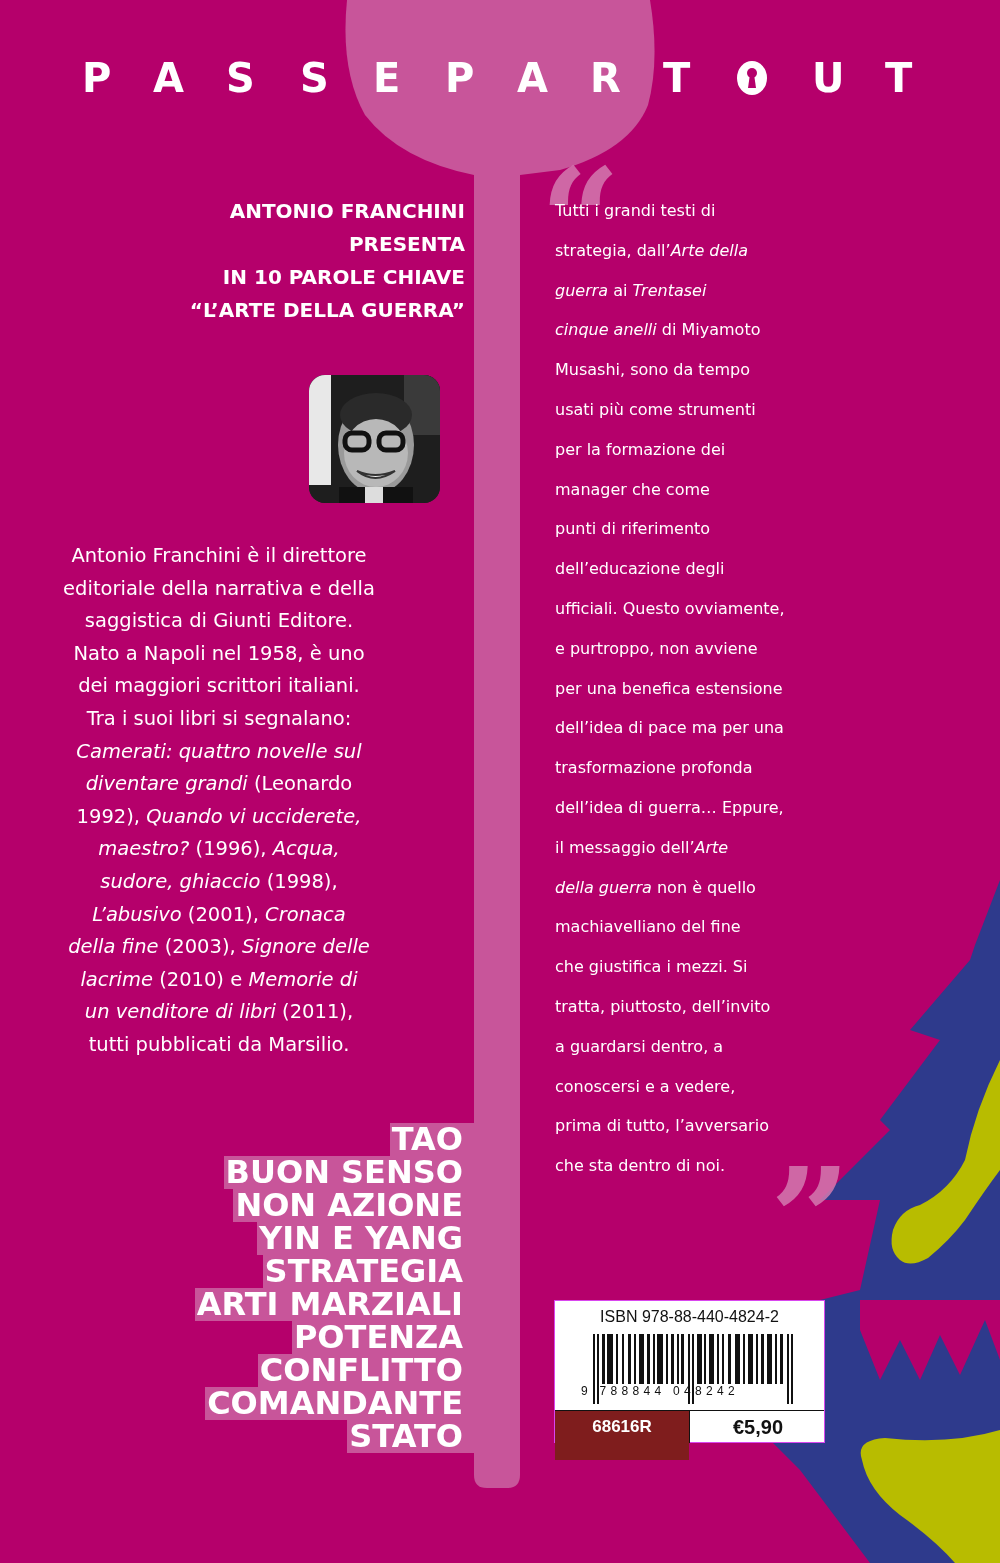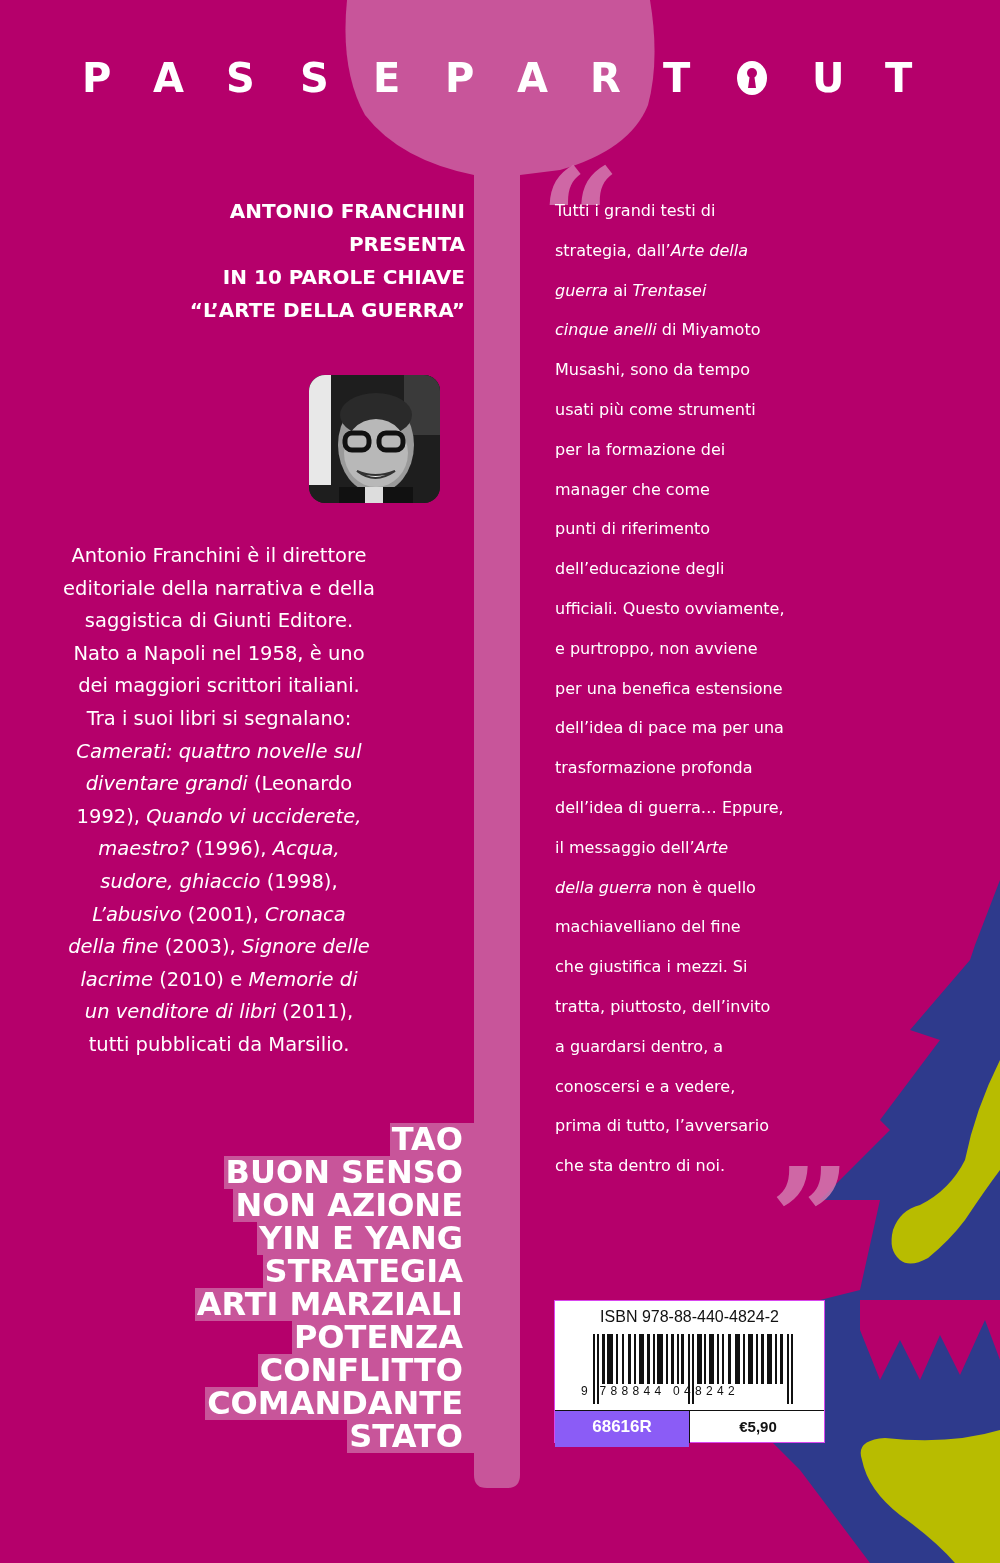--- a/index.html
+++ b/index.html
@@ -21,22 +21,22 @@
   .kw span { display: inline-block; background: #c8559a; font-weight: bold; font-size: 32px; line-height: 33px; padding-left: 2px; padding-right: 57px; margin-right: -57px; white-space: nowrap; }
   .quote-open { position: absolute; left: 540px; top: 150px; font-family: "DejaVu Serif", serif; font-weight: bold; font-size: 140px; line-height: 140px; color: #d47ab0; opacity: 0.85; }
   .quote-close { position: absolute; left: 770px; top: 1150px; font-family: "DejaVu Serif", serif; font-weight: bold; font-size: 140px; line-height: 140px; color: #d47ab0; opacity: 0.85; }
   .quote { position: absolute; left: 555px; top: 191px; width: 430px; font-size: 16px; line-height: 39.8px; }
   .quote div { white-space: nowrap; }
   .quote em { font-style: italic; }
   .barcode-box { position: absolute; left: 554px; top: 1300px; width: 271px; height: 143px; background: #fff; border: 1px solid #d946ef; box-sizing: border-box; color: #111; }
   .isbn { position: absolute; left: 0; right: 0; top: 7px; text-align: center; font-family: "Liberation Sans", sans-serif; font-size: 16px; }
   .bars { position: absolute; left: 38px; top: 33px; width: 210px; height: 70px; }
   .ean { position: absolute; left: 26px; top: 83px; font-family: "Liberation Sans", sans-serif; font-size: 12px; letter-spacing: 4.3px; }
-  .code { position: absolute; left: 0; top: 110px; width: 134px; height: 36px; background: #8b5cf6; color: #fff; font-family: "Liberation Sans", sans-serif; font-weight: bold; font-size: 17px; line-height: 32px; text-align: center; }
-  .price { position: absolute; left: 134px; top: 110px; width: 136px; height: 32px; border-left: 1px solid #111; font-family: "Liberation Sans", sans-serif; font-weight: bold; font-size: 15px; line-height: 32px; text-align: center; }
+  .code { position: absolute; left: 0; top: 110px; width: 134px; height: 49px; background: #7f1d1d; color: #fff; font-family: "Liberation Sans", sans-serif; font-weight: bold; font-size: 17px; line-height: 32px; text-align: center; }
+  .price { position: absolute; left: 134px; top: 110px; width: 136px; height: 32px; border-left: 1px solid #111; font-family: "Liberation Sans", sans-serif; font-weight: bold; font-size: 20px; line-height: 32px; text-align: center; }
   .barcode-divider { position: absolute; left: 0; top: 109px; width: 100%; height: 1px; background: #111; }
 </style>
 </head>
 <body>
 
 <div class="cover">
 
   <svg class="deco" width="1000" height="1563" viewBox="0 0 1000 1563">
 
     <path d="M1000 880 L1000 1563 L870 1563 L800 1470 L760 1430 L820 1300 L860 1290 L880 1200 L820 1200 L890 1130 L880 1120 L940 1040 L910 1030 L970 960 L975 945 L1000 880 Z" fill="#2e3a8c"></path>

